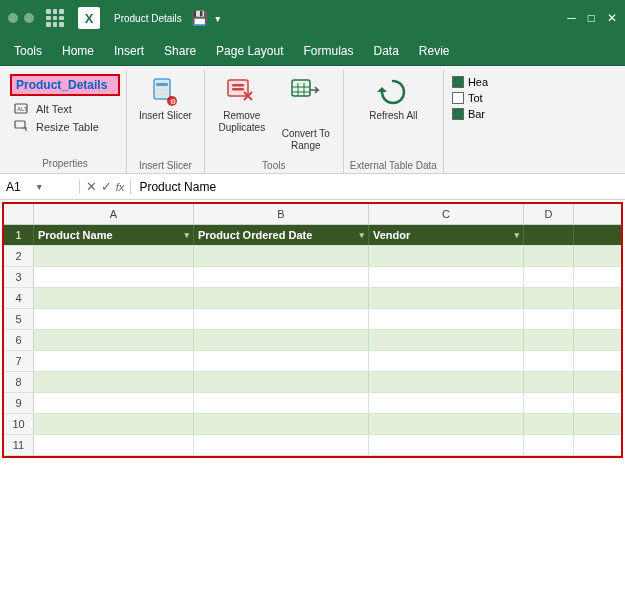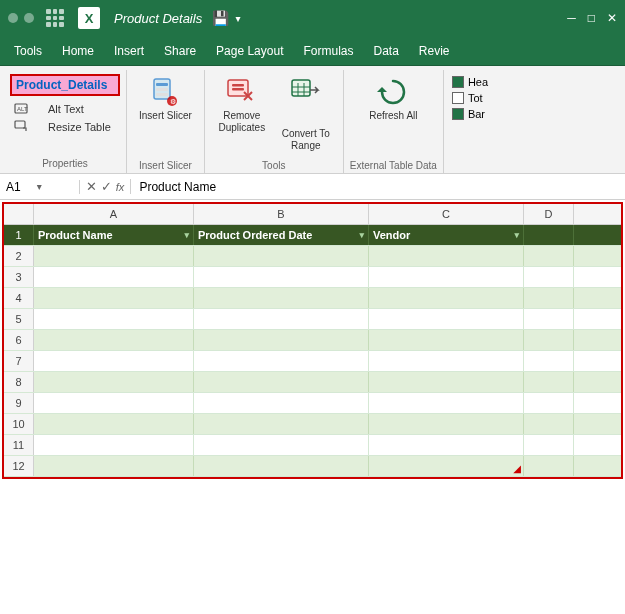--- a/index.html
+++ b/index.html
@@ -91,21 +91,21 @@
       font-size: 12px;
       color: #0563C1;
       font-weight: 600;
       width: 110px;
       outline: none;
       margin-bottom: 4px;
     }
     .ribbon-small-btn {
       display: flex;
       align-items: center;
-      gap: 20px;
+      gap: 8px;
       padding: 2px 4px;
       background: none;
       border: none;
       cursor: pointer;
       font-size: 11px;
       color: #333;
       width: 100%;
     }
 
     
@@ -270,21 +270,21 @@
       <div style="background:rgba(255,255,255,0.7);border-radius:1px;"></div>
       <div style="background:rgba(255,255,255,0.7);border-radius:1px;"></div>
       <div style="background:rgba(255,255,255,0.7);border-radius:1px;"></div>
       <div style="background:rgba(255,255,255,0.7);border-radius:1px;"></div>
       <div style="background:rgba(255,255,255,0.7);border-radius:1px;"></div>
       <div style="background:rgba(255,255,255,0.7);border-radius:1px;"></div>
     </div>
     <div class="title-logo">
         <span>X</span>
       </div>
-    <span style="color:#fff;font-size:13px;font-style:italic;">Product Details</span>
+    <span style="color:#fff;font-size:10px;">Product Details</span>
     <span style="color:#fff;font-size:14px;margin-left:4px;">💾</span>
     <span style="color:#fff;font-size:10px;">▾</span>
   </div>
   <div style="flex:1;"></div>
   <div style="display:flex;gap:12px;color:#fff;font-size:12px;">
     <span>─</span>
     <span>□</span>
     <span>✕</span>
   </div>
 </div>
@@ -512,22 +512,13 @@
     <div class="cell col-c"></div>
     <div class="cell col-d"></div>
   </div>
   <div class="spreadsheet-row data-row-odd">
     <div class="row-num">11</div>
     <div class="cell col-a"></div>
     <div class="cell col-b"></div>
     <div class="cell col-c"></div>
     <div class="cell col-d"></div>
   </div>
-  <div class="spreadsheet-row data-row-even">
-    <div class="row-num">12</div>
-    <div class="cell col-a"></div>
-    <div class="cell col-b"></div>
-    <div class="cell col-c" style="position:relative;">
-      <span style="position:absolute;bottom:2px;right:2px;font-size:10px;color:#cc0000;">◢</span>
-    </div>
-    <div class="cell col-d"></div>
-  </div>
 </div>
 
 </body></html>

